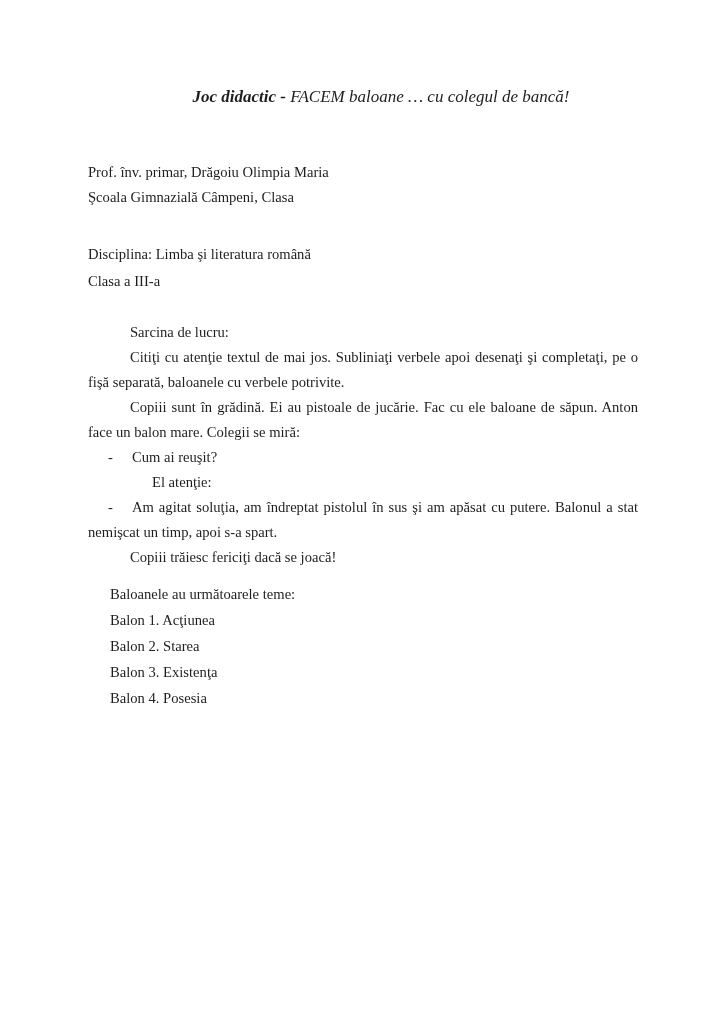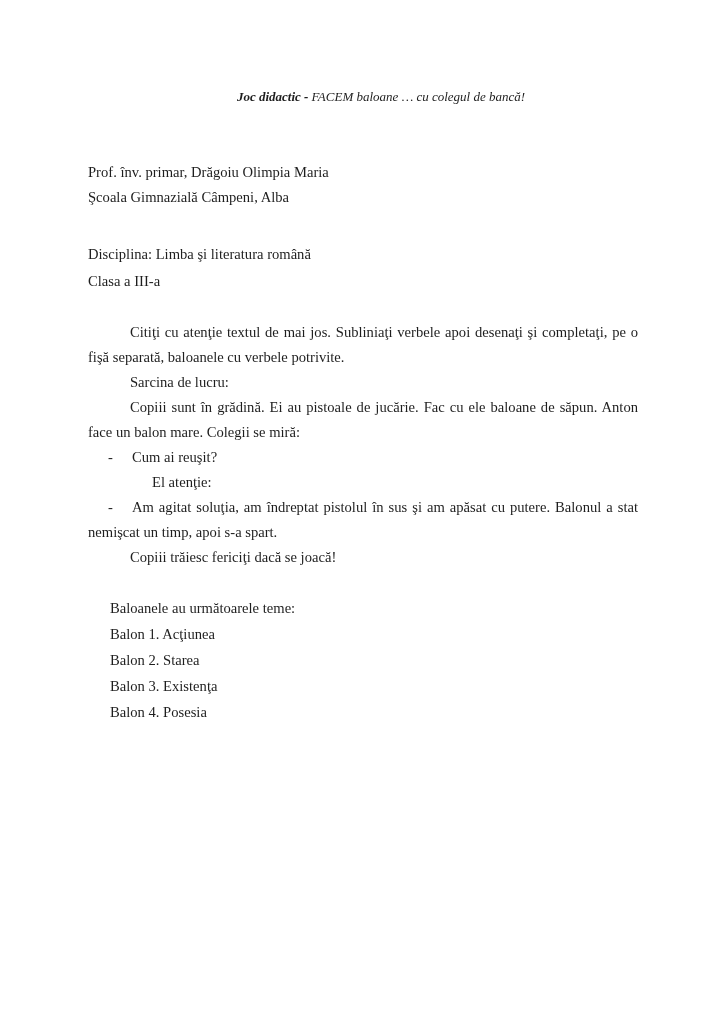--- a/index.html
+++ b/index.html
@@ -12,21 +12,21 @@
     margin: 0 auto;
     background: #ffffff;
     color: #1e1e1e;
     font-family: "Liberation Serif", "DejaVu Serif", serif;
     font-size: 14.6px;
     padding: 84px 86px 0 88px;
     overflow: hidden;
   }
 
   .doc-title {
-    font-size: 13px;
+    font-size: 17px;
     font-weight: normal;
     text-align: center;
     line-height: 26px;
     padding-left: 36px;
     white-space: nowrap;
   }
   .t-bold   { font-weight: bold; font-style: italic; }
   .t-italic { font-style: italic; }
 
   .byline {
@@ -51,50 +51,50 @@
   .interlude{ text-indent: 64px; }
 
   .dash-line { text-indent: 20px; }
   .dash {
     display: inline-block;
     width: 24px;
     text-indent: 0;
   }
 
   .balloons {
-    margin-top: 25px;
+    margin-top: 11px;
     padding-left: 22px;
     line-height: 26px;
   }
   .balloons p { margin: 0; }
 </style>
 </head>
 <body>
 
 <div class="page">
 
   <h1 class="doc-title">
     <span class="t-bold">Joc didactic -</span>
     <span class="t-italic">FACEM baloane … cu colegul de bancă!</span>
   </h1>
 
   <div class="byline">
     <p>Prof. înv. primar, Drăgoiu Olimpia Maria</p>
-    <p>Şcoala Gimnazială Câmpeni, Alba</p>
+    <p>Şcoala Gimnazială Câmpeni, Clasa</p>
   </div>
 
   <div class="meta">
     <p>Disciplina: Limba şi literatura română</p>
     <p>Clasa a III-a</p>
   </div>
 
   <div class="body-text">
+    <p class="indent">Sarcina de lucru:</p>
+
     <p class="indent just">Citiţi cu atenţie textul de mai jos. Subliniaţi verbele apoi desenaţi şi completaţi, pe o fişă separată, baloanele cu verbele potrivite.</p>
-
-    <p class="indent">Sarcina de lucru:</p>
 
     <p class="indent just">Copiii sunt în grădină. Ei au pistoale de jucărie. Fac cu ele baloane de săpun. Anton face un balon mare. Colegii se miră:</p>
 
     <p class="dash-line"><span class="dash">-</span><span>Cum ai reuşit?</span></p>
 
     <p class="interlude">El atenţie:</p>
 
     <p class="dash-line just"><span class="dash">-</span><span>Am agitat soluţia, am îndreptat pistolul în sus şi am apăsat cu putere. Balonul a stat nemişcat un timp, apoi s-a spart.</span></p>
 
     <p class="indent">Copiii trăiesc fericiţi dacă se joacă!</p>

